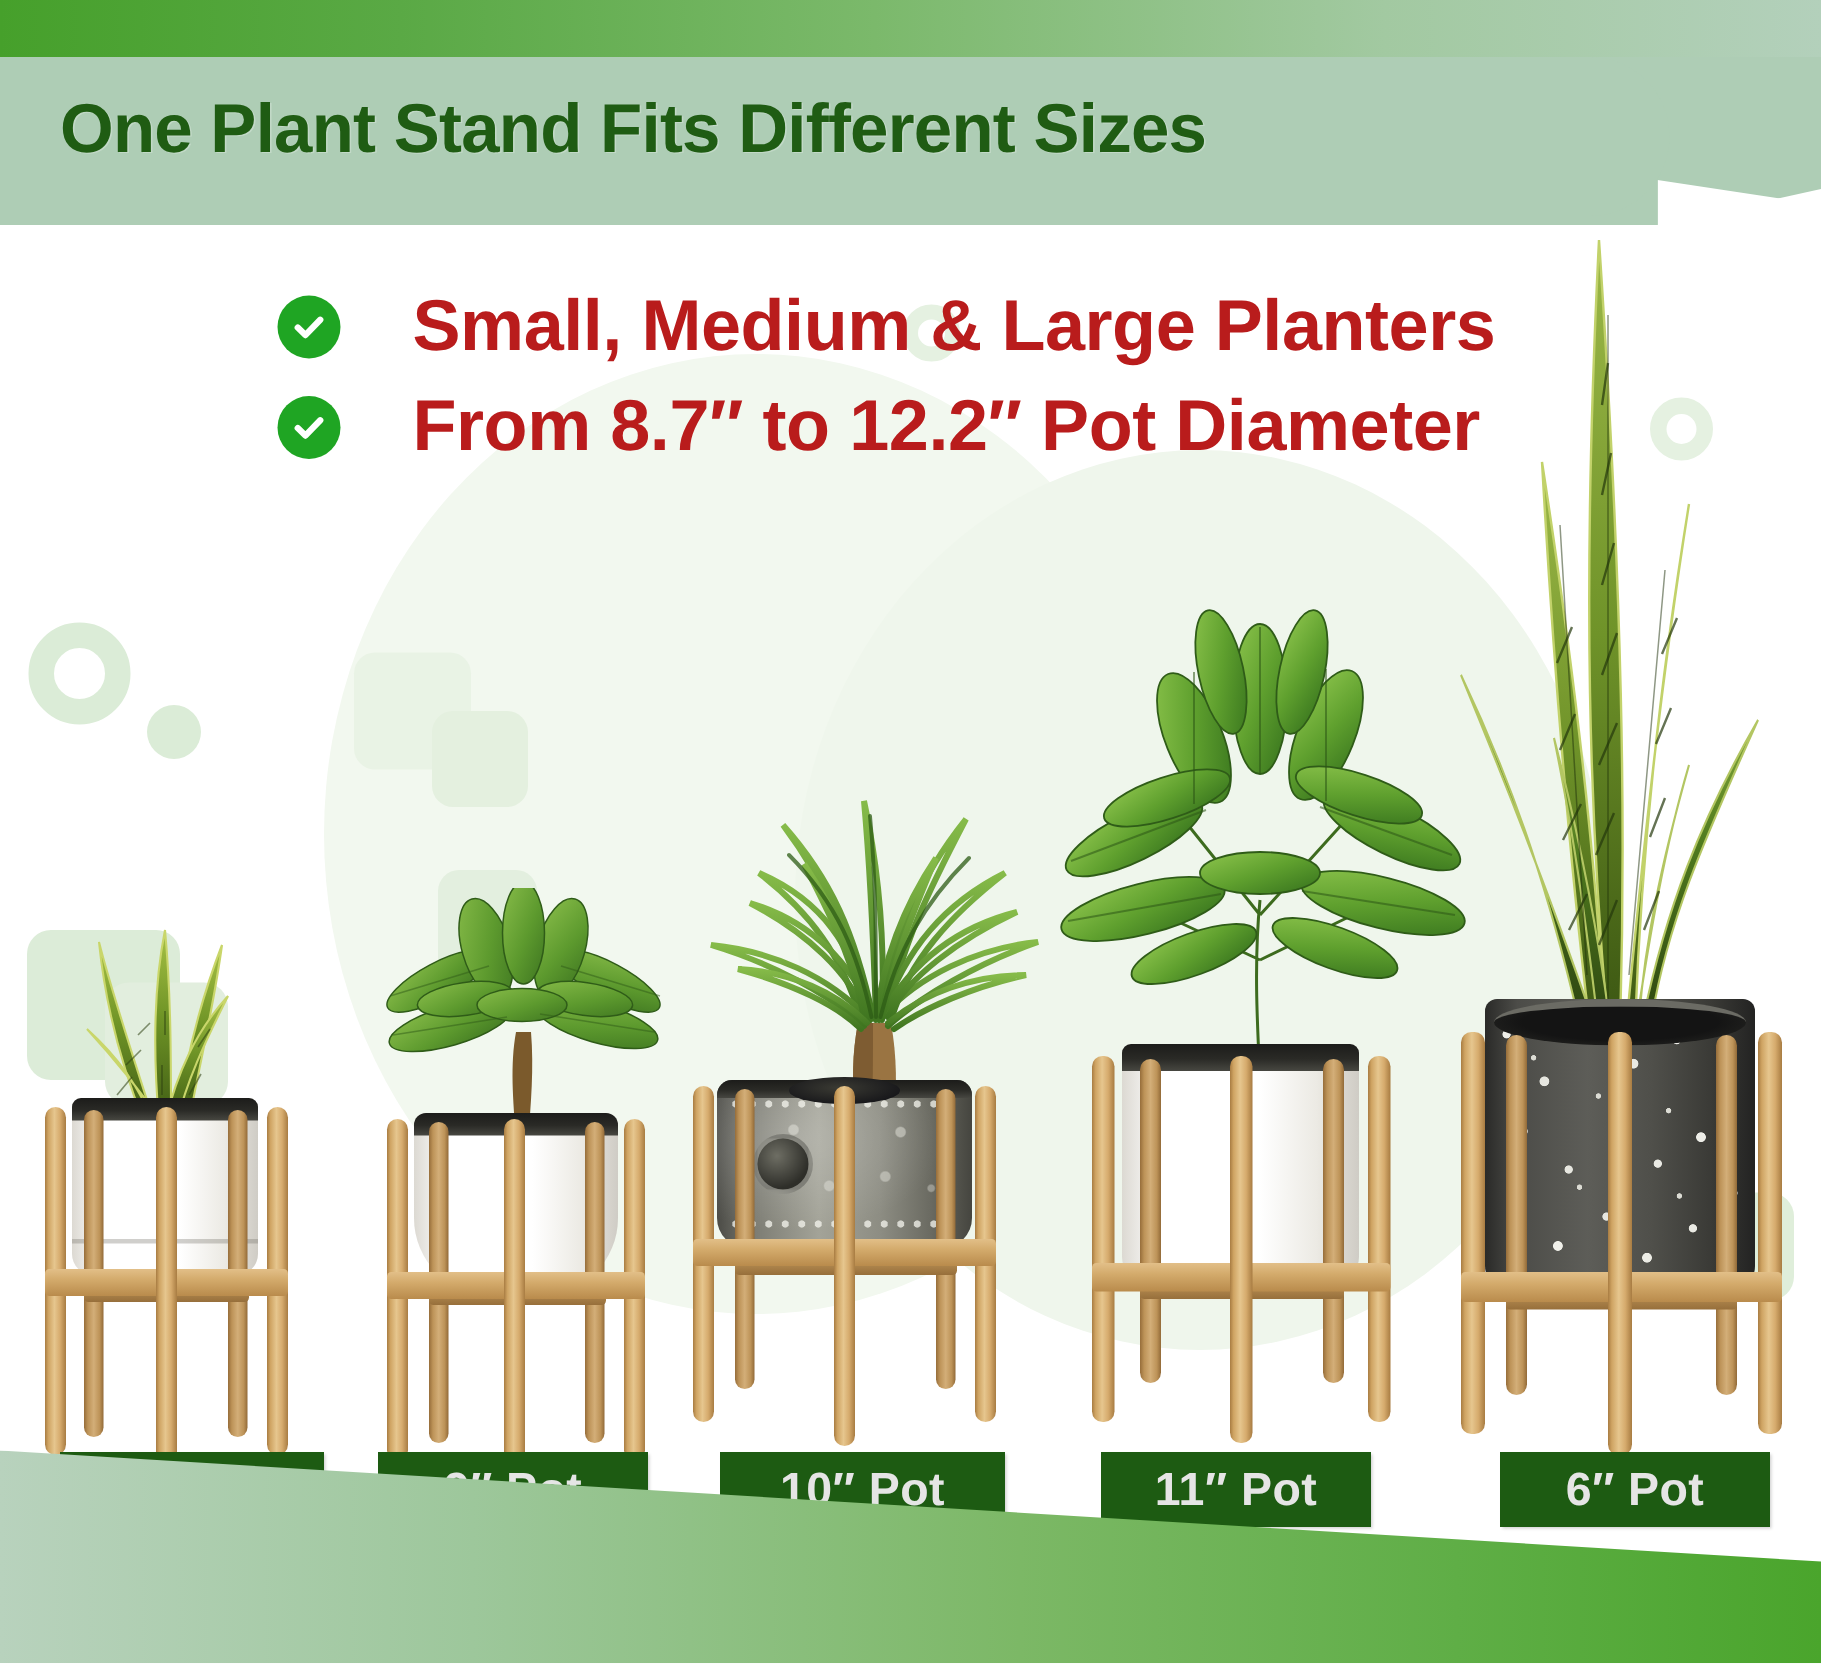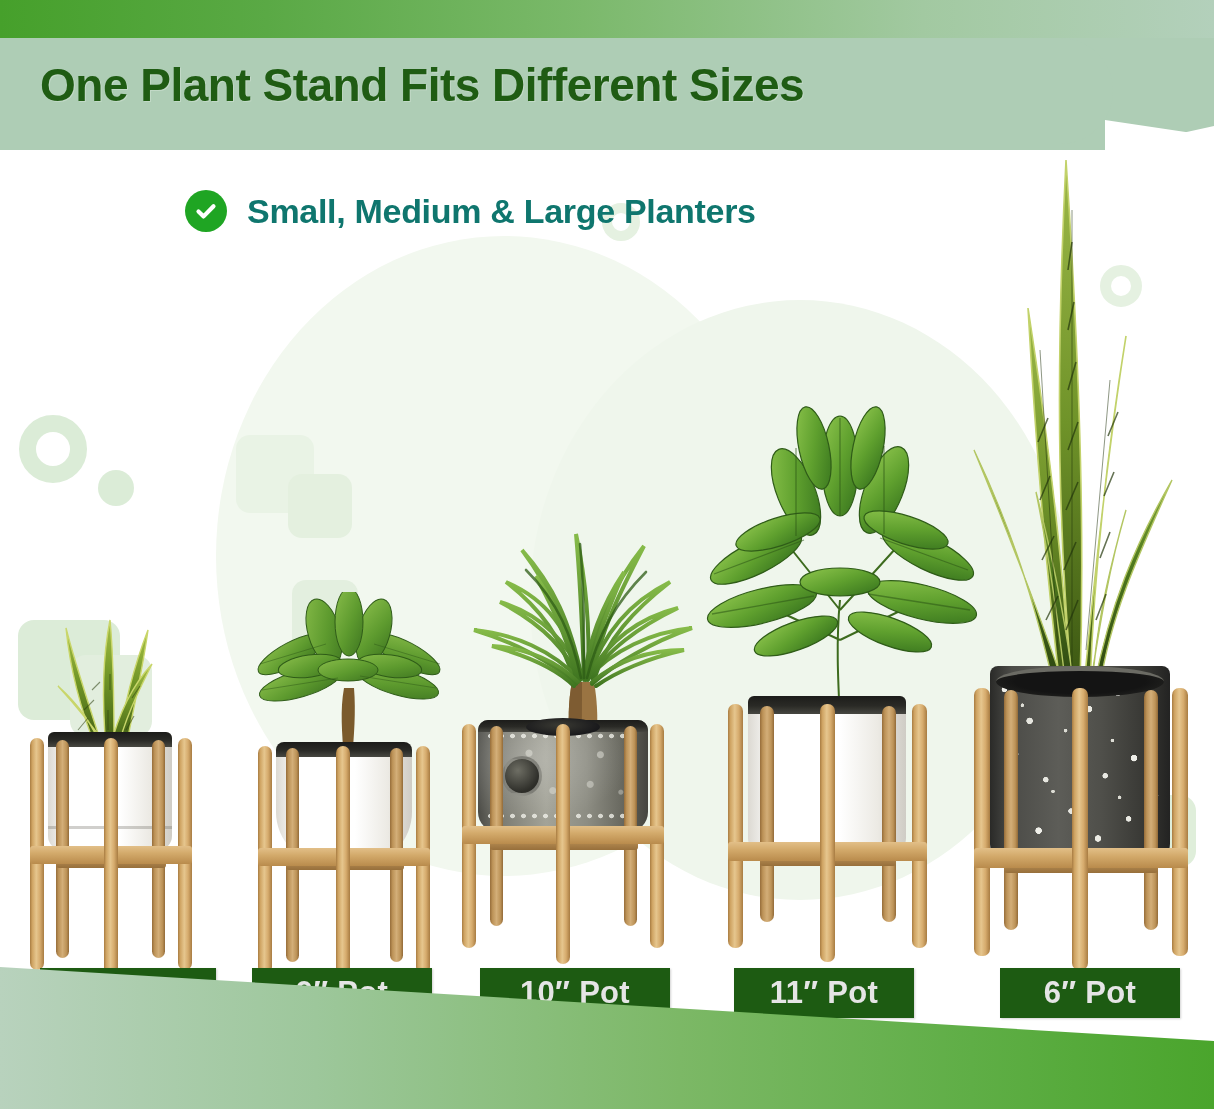--- a/index.html
+++ b/index.html
@@ -82,22 +82,23 @@
   
   .check-list{position:absolute;left:185px;top:190px;}
   .check-row{display:flex;align-items:center;margin-bottom:12px;}
   .check-icon{
     width:42px;height:42px;border-radius:50%;background:#1fa523;
     display:flex;align-items:center;justify-content:center;flex:0 0 auto;
     margin-right:20px;
   }
   .check-icon svg{display:block;}
   .check-label{
-    font-size:34px;font-weight:bold;color:#0f766e;white-space:nowrap;
+    font-size:48px;font-weight:bold;color:#b91c1c;white-space:nowrap;
     letter-spacing:-0.3px;
+    margin-left:28px;
   }
 
   
   .stand-group{position:absolute;}
   .leg{
     position:absolute;border-radius:7px;
     background:linear-gradient(to right,#a87c42 0%,#cfa463 16%,#e6c68e 45%,#d6ab6d 72%,#a87c42 100%);
   }
   .leg-back{
     position:absolute;border-radius:7px;
@@ -464,16 +465,24 @@
 
     <div class="check-row">
       <span class="check-icon">
         <svg width="24" height="24" viewBox="0 0 24 24">
           <path d="M4.5 12.4 L9.6 17.4 L19.5 7.2" fill="none" stroke="#ffffff" stroke-width="4.2" stroke-linecap="round" stroke-linejoin="round"></path>
         </svg>
       </span>
       <span class="check-label">Small, Medium &amp; Large Planters</span>
     </div>
 
+    <div class="check-row">
+      <span class="check-icon">
+        <svg width="24" height="24" viewBox="0 0 24 24">
+          <path d="M4.5 12.4 L9.6 17.4 L19.5 7.2" fill="none" stroke="#ffffff" stroke-width="4.2" stroke-linecap="round" stroke-linejoin="round"></path>
+        </svg>
+      </span>
+      <span class="check-label">From 8.7″ to 12.2″ Pot Diameter</span>
+    </div>
 
   </div>
 
 </div>
 
 </body></html>

